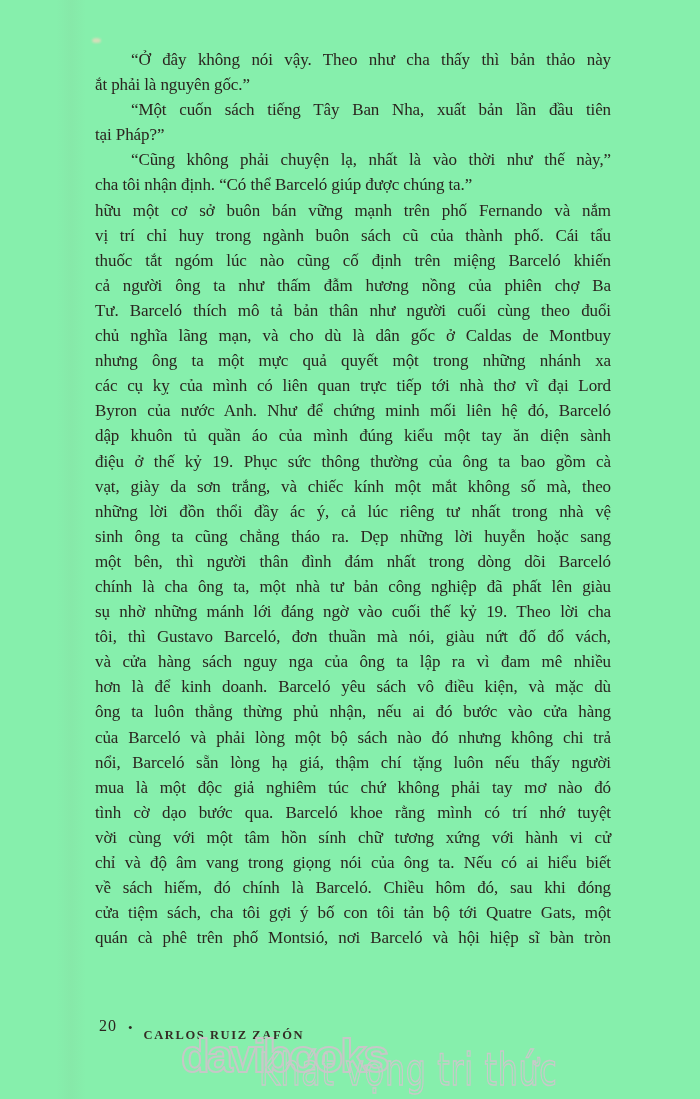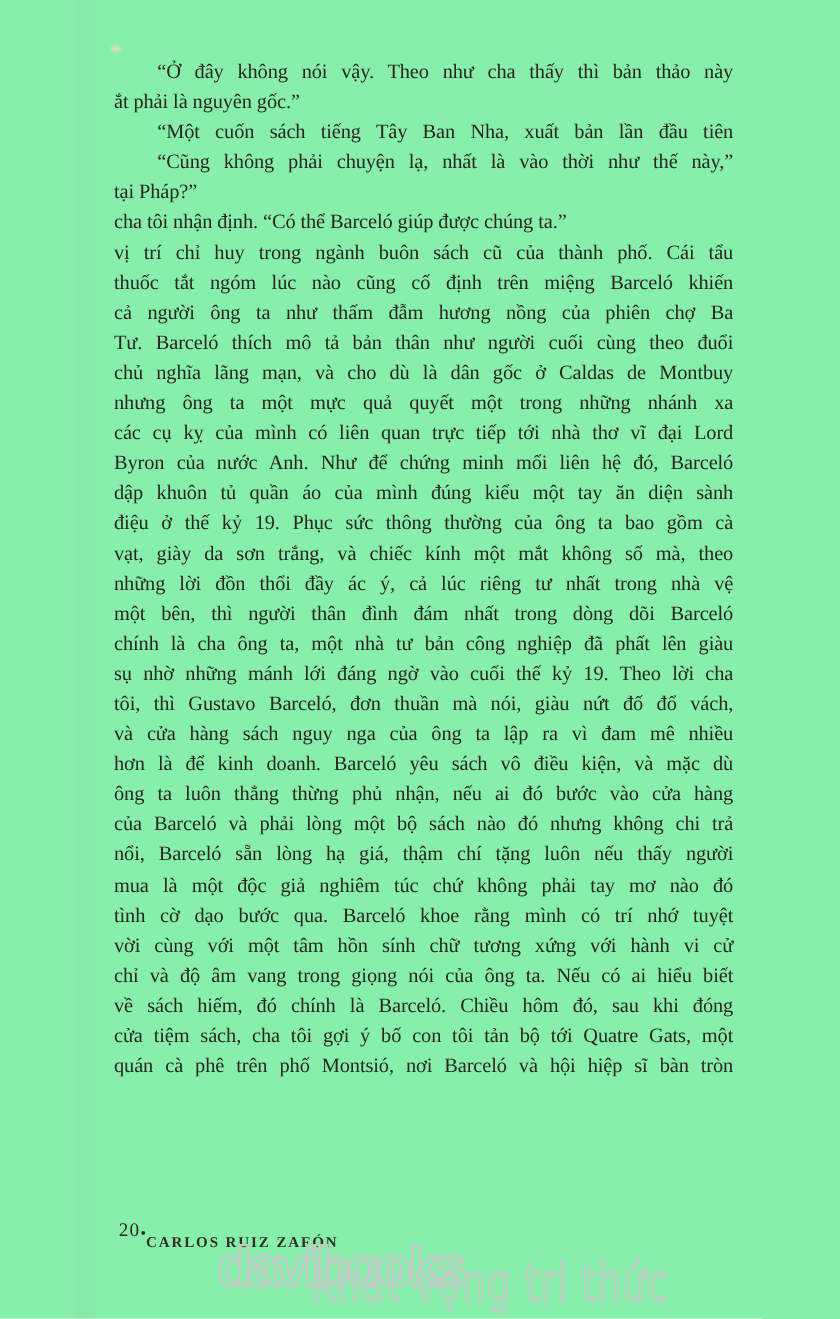--- a/index.html
+++ b/index.html
@@ -61,20 +61,21 @@
   .line.end {
     text-align: right;
     text-align-last: left;
   }
   .footer {
     position: absolute;
     left: 99px;
     top: 1009px;
     display: flex;
     align-items: center;
+    gap: 11px;
     z-index: 2;
   }
   .footer .pg-num {
     font-size: 16px;
     letter-spacing: 1px;
   }
   .footer .dot {
     font-size: 13px;
     line-height: 1;
     transform: translateY(1px);
@@ -127,35 +128,37 @@
 
 <div class="page">
 
   <div class="edge-shade"></div>
   <div class="scan-dot"></div>
 
   <main class="text-block" id="text-block">
       <div class="line indent">“Ở đây không nói vậy. Theo như cha thấy thì bản thảo này</div>
       <div class="line end">ắt phải là nguyên gốc.”</div>
       <div class="line indent">“Một cuốn sách tiếng Tây Ban Nha, xuất bản lần đầu tiên</div>
+      <div class="line end">tại Pháp?”</div>
       <div class="line indent">“Cũng không phải chuyện lạ, nhất là vào thời như thế này,”</div>
-      <div class="line end">tại Pháp?”</div>
       <div class="line end">cha tôi nhận định. “Có thể Barceló giúp được chúng ta.”</div>
+      <div class="line">hữu một cơ sở buôn bán vững mạnh trên phố Fernando và nắm</div>
       <div class="line">vị trí chỉ huy trong ngành buôn sách cũ của thành phố. Cái tẩu</div>
       <div class="line">thuốc tắt ngóm lúc nào cũng cố định trên miệng Barceló khiến</div>
       <div class="line">cả người ông ta như thấm đẫm hương nồng của phiên chợ Ba</div>
       <div class="line">Tư. Barceló thích mô tả bản thân như người cuối cùng theo đuổi</div>
       <div class="line">chủ nghĩa lãng mạn, và cho dù là dân gốc ở Caldas de Montbuy</div>
       <div class="line">nhưng ông ta một mực quả quyết một trong những nhánh xa</div>
       <div class="line">các cụ kỵ của mình có liên quan trực tiếp tới nhà thơ vĩ đại Lord</div>
       <div class="line">Byron của nước Anh. Như để chứng minh mối liên hệ đó, Barceló</div>
       <div class="line">dập khuôn tủ quần áo của mình đúng kiểu một tay ăn diện sành</div>
       <div class="line">điệu ở thế kỷ 19. Phục sức thông thường của ông ta bao gồm cà</div>
       <div class="line">vạt, giày da sơn trắng, và chiếc kính một mắt không số mà, theo</div>
       <div class="line">những lời đồn thổi đầy ác ý, cả lúc riêng tư nhất trong nhà vệ</div>
+      <div class="line">sinh ông ta cũng chẳng tháo ra. Dẹp những lời huyễn hoặc sang</div>
       <div class="line">một bên, thì người thân đình đám nhất trong dòng dõi Barceló</div>
       <div class="line">chính là cha ông ta, một nhà tư bản công nghiệp đã phất lên giàu</div>
       <div class="line">sụ nhờ những mánh lới đáng ngờ vào cuối thế kỷ 19. Theo lời cha</div>
       <div class="line">tôi, thì Gustavo Barceló, đơn thuần mà nói, giàu nứt đố đổ vách,</div>
       <div class="line">và cửa hàng sách nguy nga của ông ta lập ra vì đam mê nhiều</div>
       <div class="line">hơn là để kinh doanh. Barceló yêu sách vô điều kiện, và mặc dù</div>
       <div class="line">ông ta luôn thẳng thừng phủ nhận, nếu ai đó bước vào cửa hàng</div>
       <div class="line">của Barceló và phải lòng một bộ sách nào đó nhưng không chi trả</div>
       <div class="line">nổi, Barceló sẵn lòng hạ giá, thậm chí tặng luôn nếu thấy người</div>
       <div class="line">mua là một độc giả nghiêm túc chứ không phải tay mơ nào đó</div>

